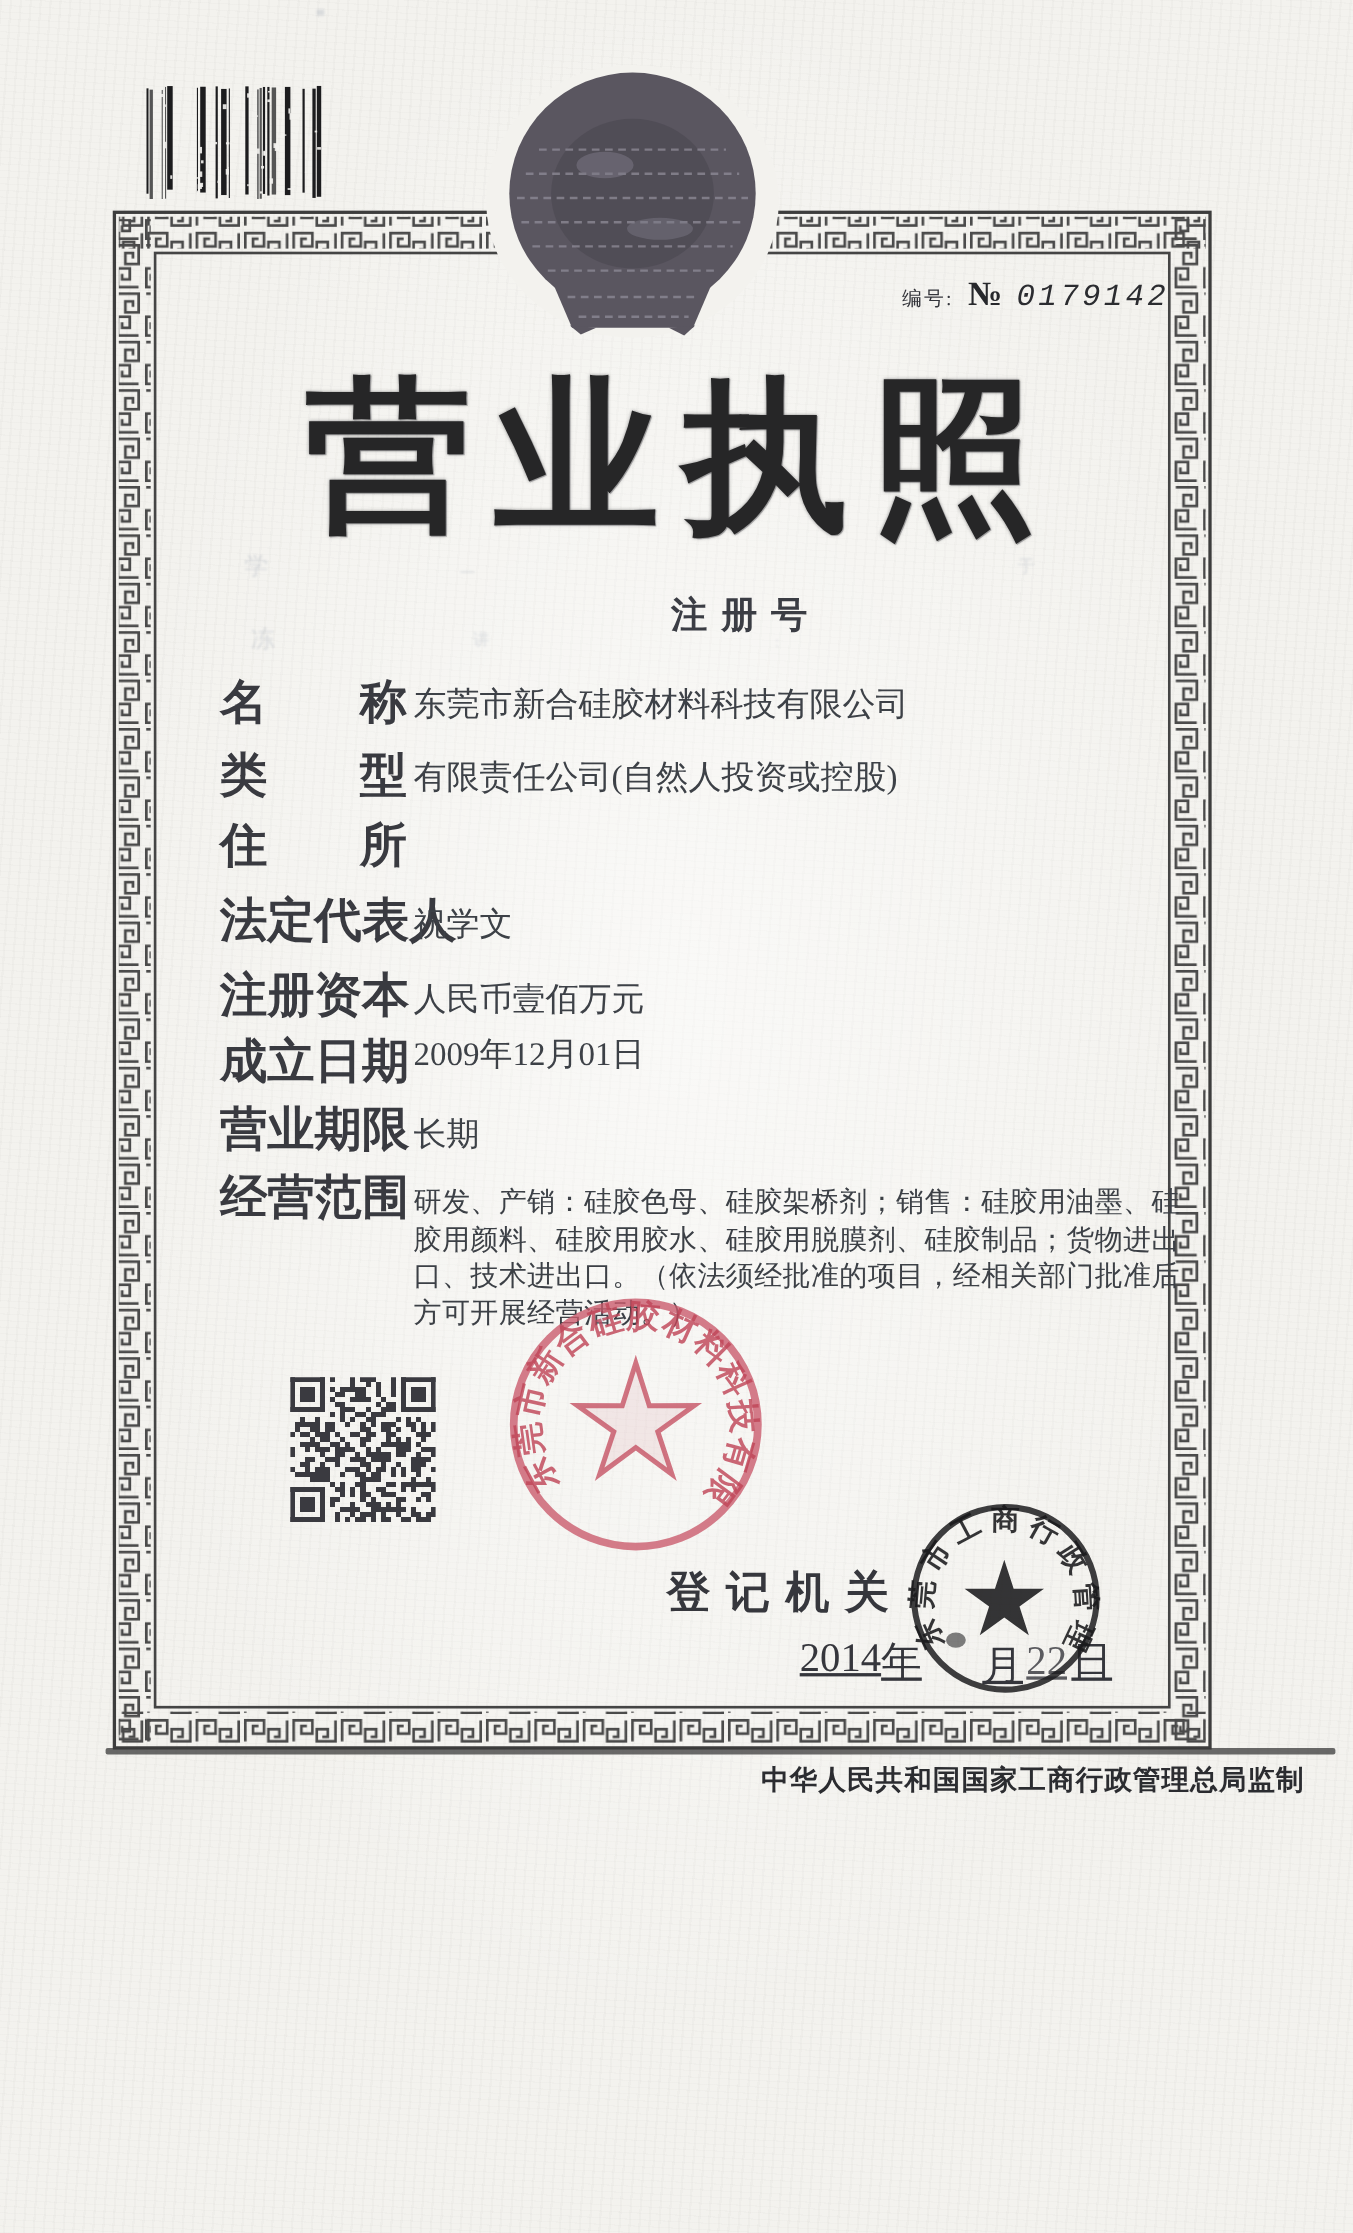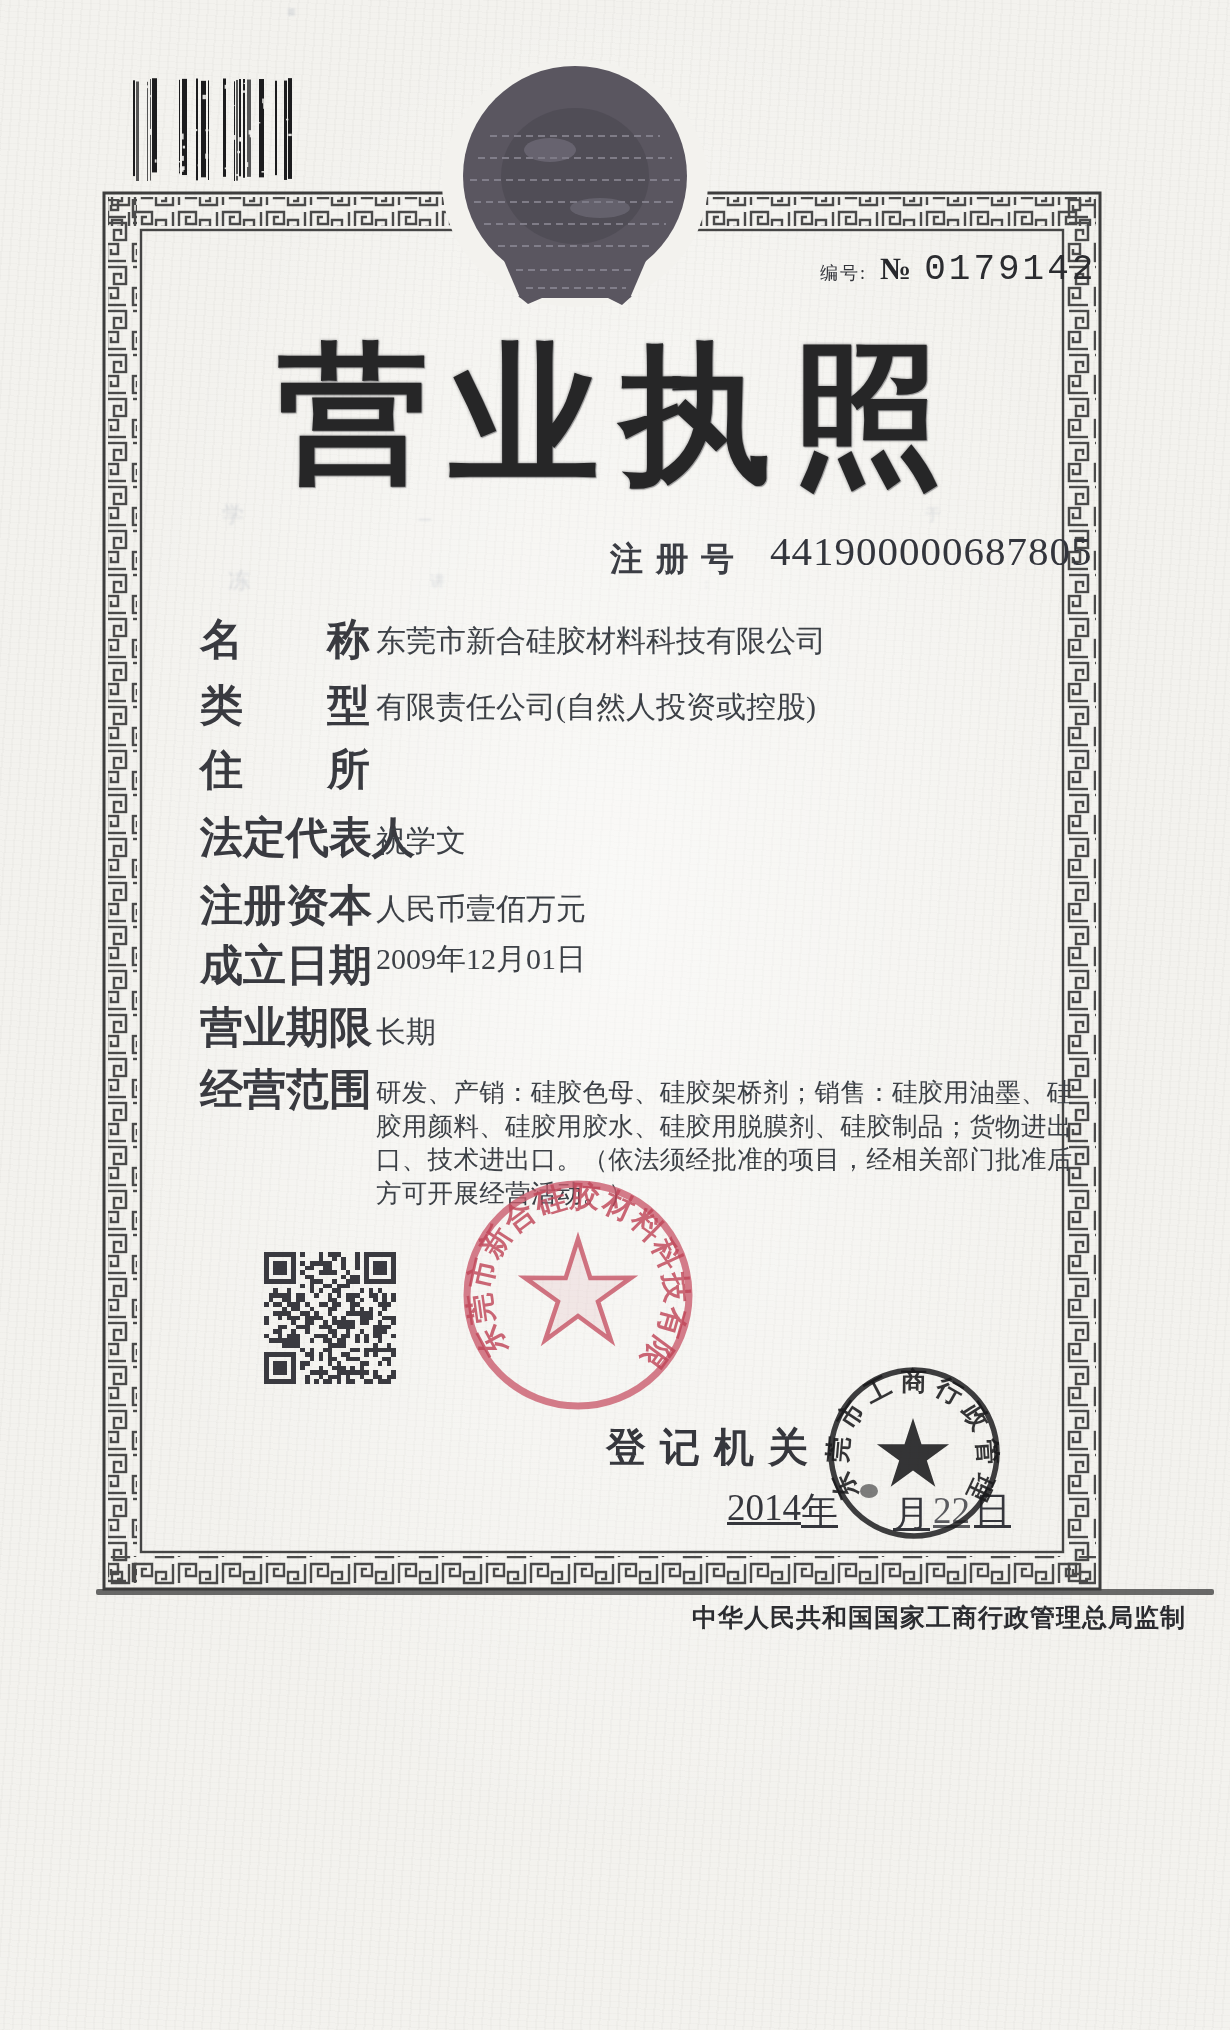--- a/index.html
+++ b/index.html
@@ -12,21 +12,21 @@
       #f3f2ee;
     font-family:"Liberation Serif","DejaVu Serif",serif;
     color:#2e2f33;
   }
   .abs{position:absolute;}
   svg{display:block;}
   
   .serial{left:820px;top:249px;display:flex;align-items:baseline;gap:13px;}
   .serial .lab{font-size:18px;color:#33343a;letter-spacing:2px;}
   .serial .mark{font-size:31px;font-weight:700;color:#27282c;}
-  .serial .num{font-size:36px;font-family:"Liberation Mono","DejaVu Sans Mono",monospace;letter-spacing:3px;color:#2b2c30;}
+  .serial .num{font-size:28px;font-family:"Liberation Mono","DejaVu Sans Mono",monospace;letter-spacing:3px;color:#2b2c30;font-style:italic;}
   
   .title{
     left:278px;top:336px;width:664px;font-size:150px;line-height:1.05;font-weight:900;
     font-family:"Liberation Sans","DejaVu Sans",sans-serif;color:#262627;
     text-shadow:0 0 3px rgba(55,55,58,.6), 1px 1px 0 rgba(70,70,75,.35);
   }
   
   .regno-label{left:610px;top:537px;width:124px;font-size:33px;font-weight:600;color:#3b3d44;}
   .regno-value{left:770px;top:527px;font-size:41px;letter-spacing:1px;color:#33353c;}
   
@@ -178,21 +178,20 @@
       <span>业</span>
       <span>执</span>
       <span>照</span>
     </div>
 
   <div class="abs regno-label justify-chars" style="display: flex; justify-content: space-between;">
       <span>注</span>
       <span>册</span>
       <span>号</span>
     </div>
-  <div class="abs regno-value">441900000687805</div>
 
   <div class="abs flabel justify-chars" style="top: 618px; display: flex; justify-content: space-between;">
       <span>名</span>
       <span>称</span>
     </div>
   <div class="abs fvalue" style="top:623px">东莞市新合硅胶材料科技有限公司</div>
 
   <div class="abs flabel justify-chars" style="top: 684px; display: flex; justify-content: space-between;">
       <span>类</span>
       <span>型</span>

